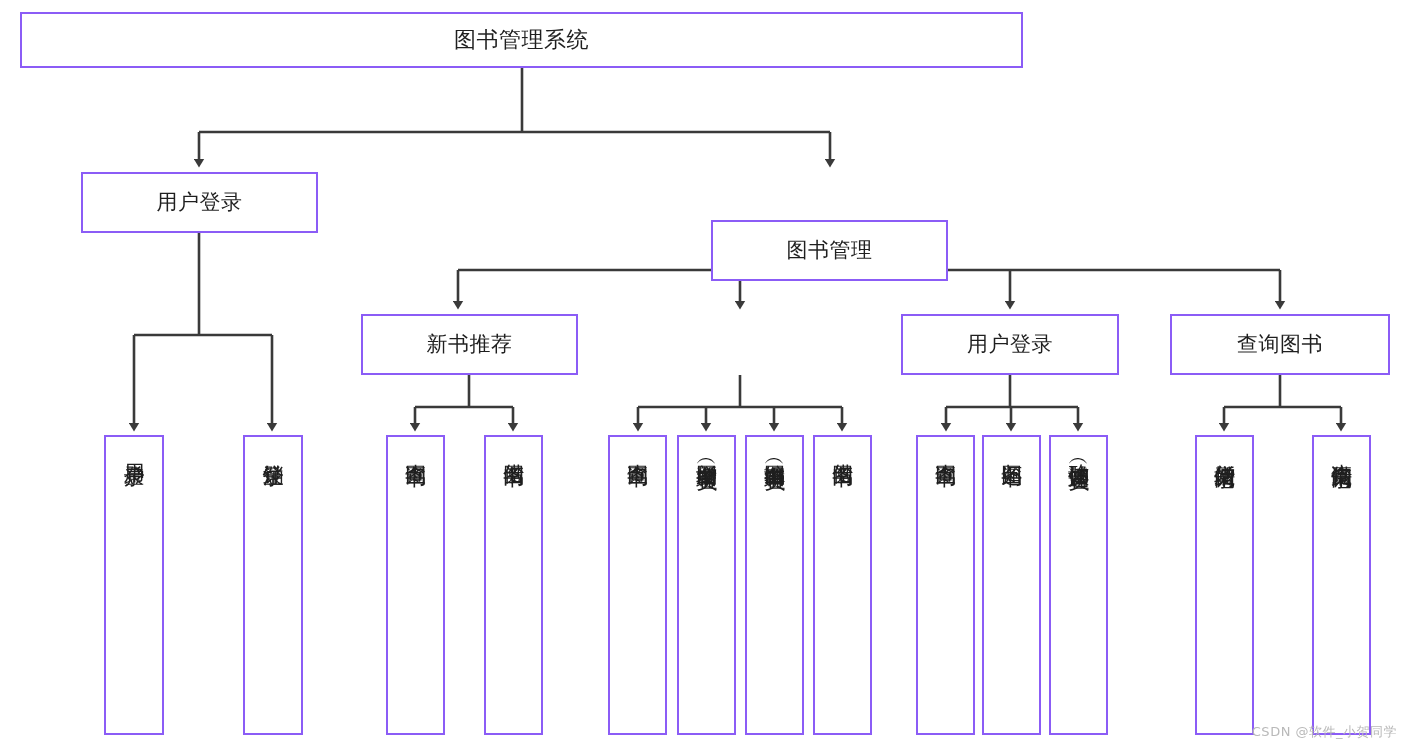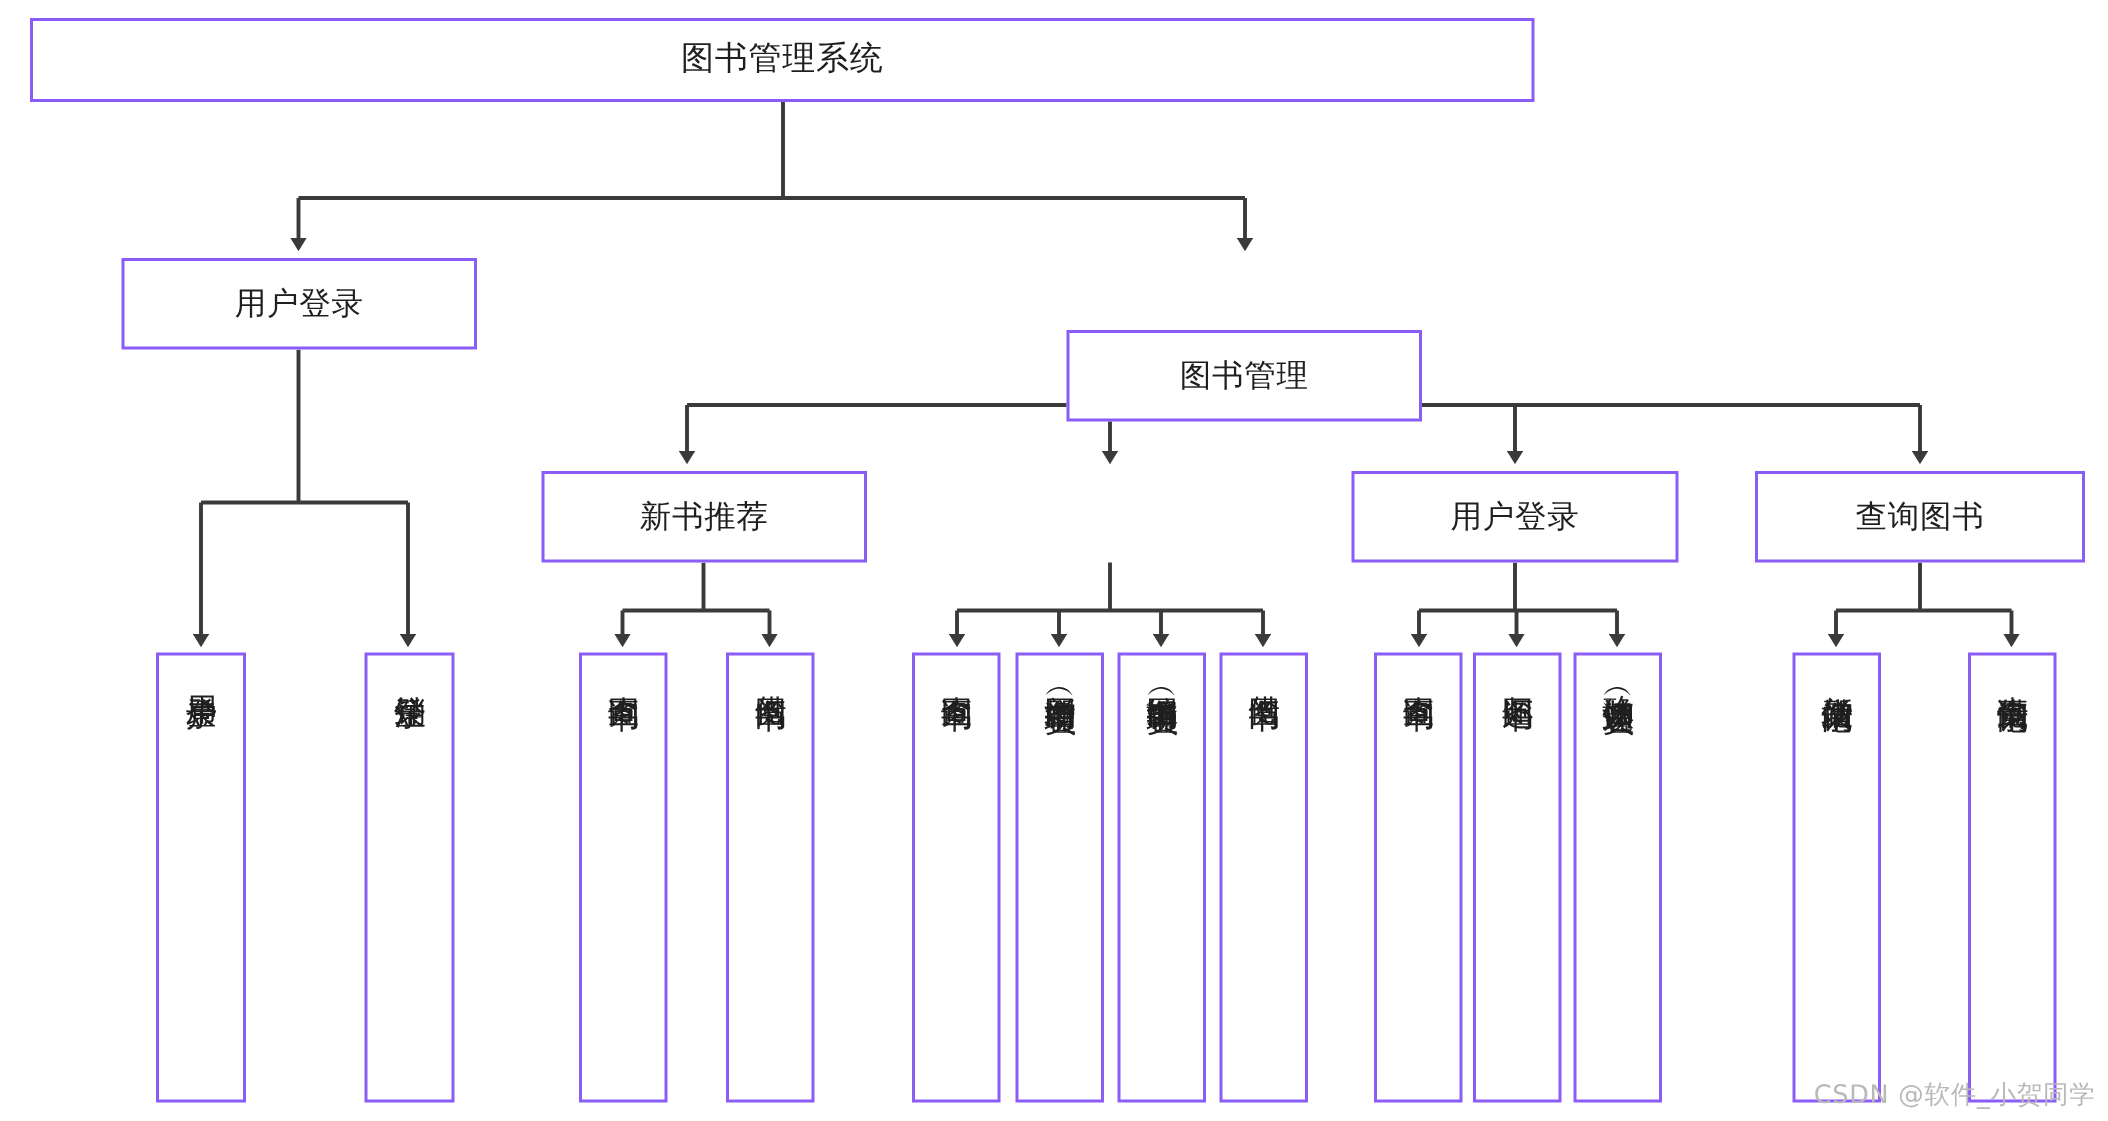--- a/index.html
+++ b/index.html
@@ -57,21 +57,21 @@
     text-orientation: upright;
     font-size: 21px;
     line-height: 1.08;
     letter-spacing: 1px;
     white-space: nowrap;
   }
   #watermark {
     position: absolute;
     right: 8px;
     bottom: 6px;
-    font-size: 17px;
+    font-size: 13px;
     color: #b9b9b9;
     letter-spacing: 0.5px;
     z-index: 5;
     font-family: "DejaVu Sans", "Liberation Sans", sans-serif;
   }
 </style>
 </head>
 <body>
 
 <div id="canvas">

